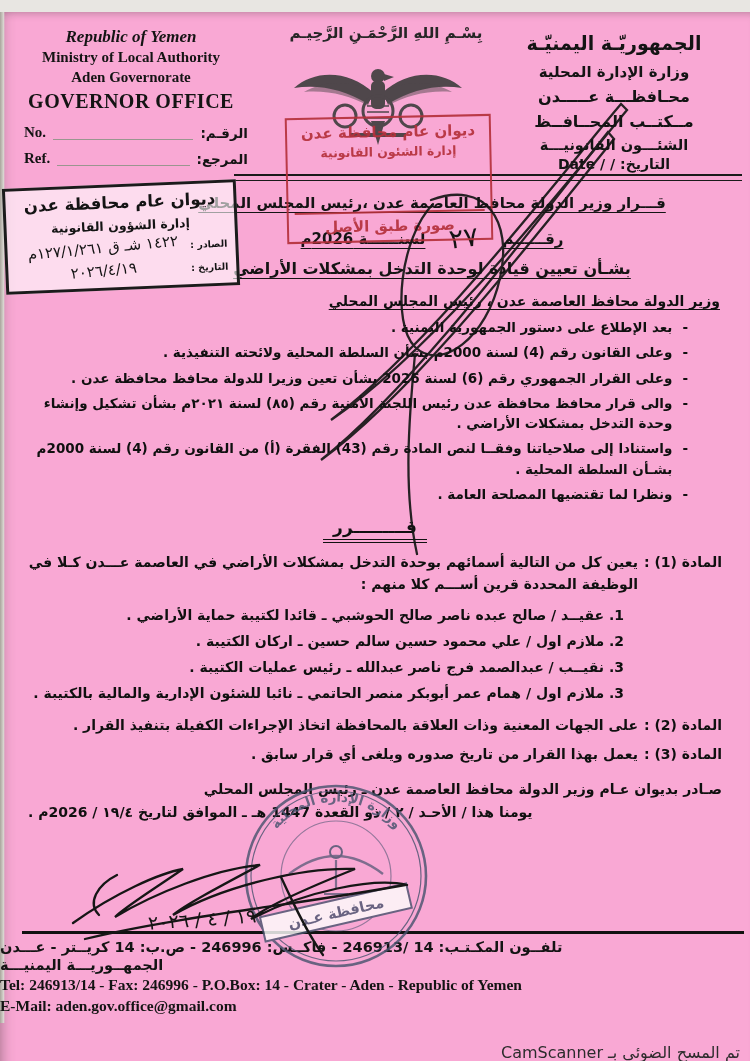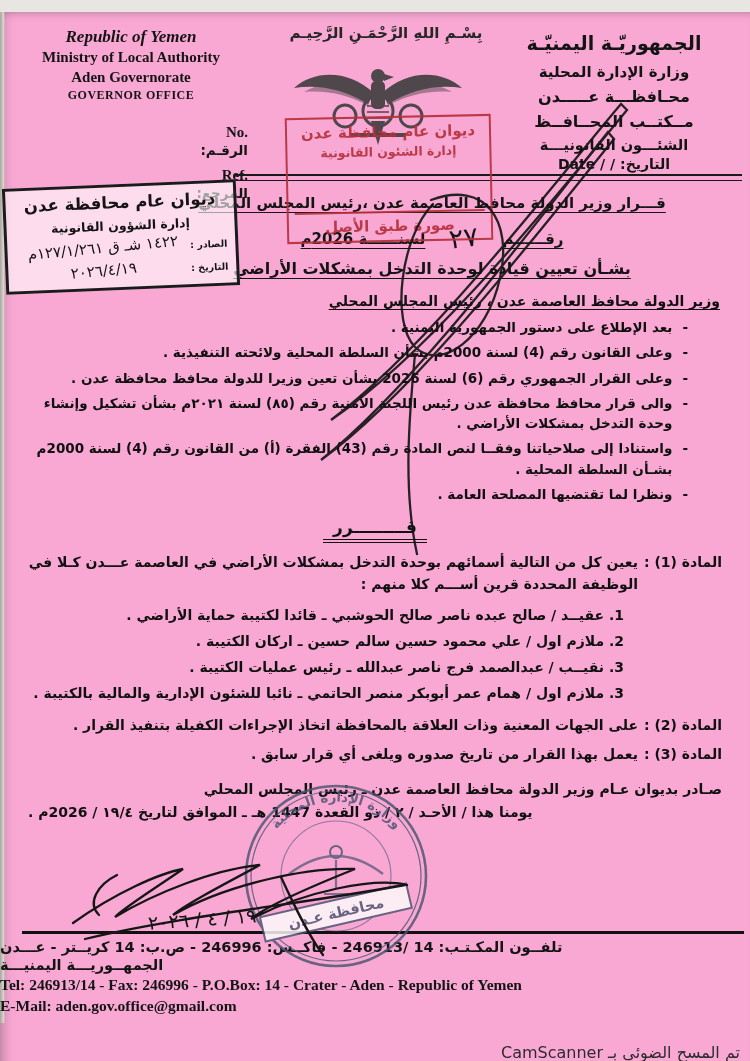--- a/index.html
+++ b/index.html
@@ -7,23 +7,23 @@
     position:relative;width:750px;height:1061px;margin:12px auto;
     background:#f9a8d4;overflow:hidden;
     font-family:"DejaVu Sans",sans-serif;color:#141414;
     box-shadow:inset 10px 0 14px -9px rgba(60,55,50,.45), inset 0 8px 10px -8px rgba(60,55,50,.35);
   }
   .abs{position:absolute;}
   
   .hdr-en{left:24px;top:14px;width:214px;text-align:center;font-family:"Liberation Serif",serif;line-height:1.32;}
   .hdr-en .l1{font-size:17px;font-weight:bold;font-style:italic;}
   .hdr-en .l2,.hdr-en .l3{font-size:15px;font-weight:bold;}
-  .hdr-en .l4{font-size:12px;font-weight:bold;letter-spacing:.5px;}
+  .hdr-en .l4{font-size:20px;font-weight:bold;letter-spacing:.5px;}
   .noref{left:24px;top:112px;width:224px;}
-  .noref .row{display:flex;align-items:flex-end;margin-bottom:9px;flex-direction:column;}
+  .noref .row{display:flex;align-items:center;margin-bottom:9px;}
   .noref .en{font-family:"Liberation Serif",serif;font-weight:bold;font-size:15px;}
   .noref .rule{flex:1;border-bottom:1.6px solid #9a968f;height:13px;margin:0 7px;}
   .noref .ar{font-weight:bold;font-size:13.5px;direction:rtl;}
   
   .bismillah{left:286px;top:12px;width:200px;text-align:center;font-size:15px;font-weight:bold;color:#262626;direction:rtl;}
   .emblem{left:288px;top:46px;width:180px;height:94px;opacity:.9;}
   
   .hdr-ar{left:486px;top:20px;width:256px;text-align:center;direction:rtl;line-height:1.25;}
   .hdr-ar .a1{font-size:19px;font-weight:bold;transform:scaleY(1.04);}
   .hdr-ar .a2{font-size:15px;font-weight:bold;margin-top:7px;}

